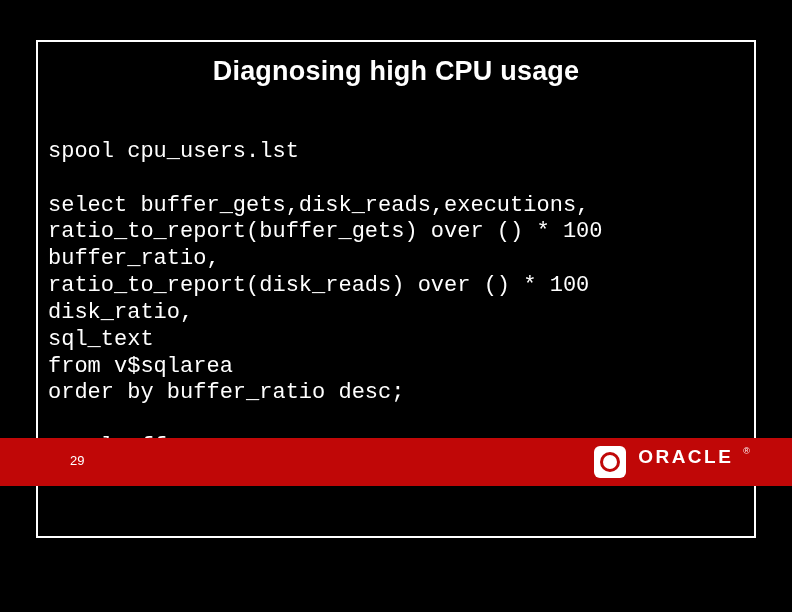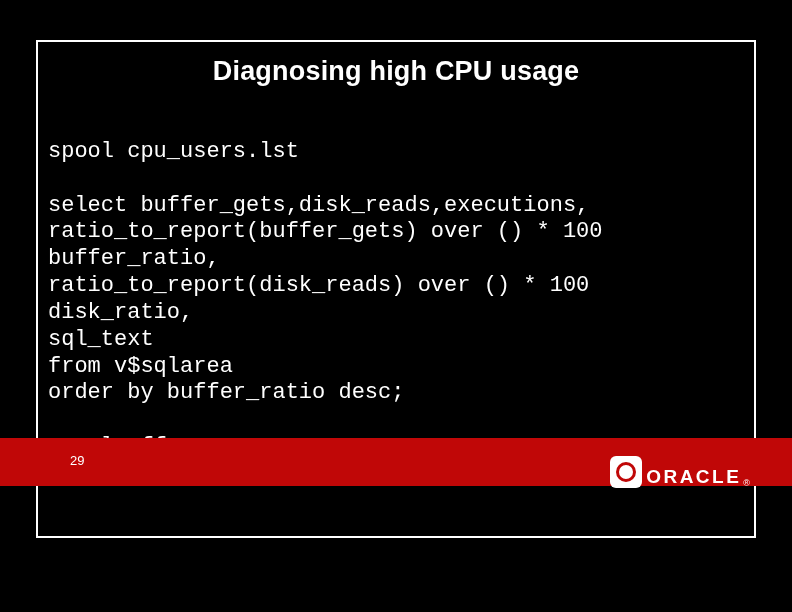--- a/index.html
+++ b/index.html
@@ -46,24 +46,24 @@
     text-decoration: underline;
   }
   .page-num {
     position: absolute;
     left: 70px; top: 15px;
     color: #fff;
     font-size: 13px;
   }
   .logo {
     position: absolute;
-    right: 42px; top: 18px;
+    right: 42px; top: 8px;
     display: flex;
-    align-items: flex-end;
-    gap: 0;
+    align-items: flex-start;
+    gap: 8px;
   }
   .logo-mark {
     width: 32px; height: 32px;
     background: #fff;
     border-radius: 6px;
     display: flex; align-items: center; justify-content: center;
     margin-right: 4px;
   }
   .logo-mark-inner {
     width: 20px; height: 20px;

